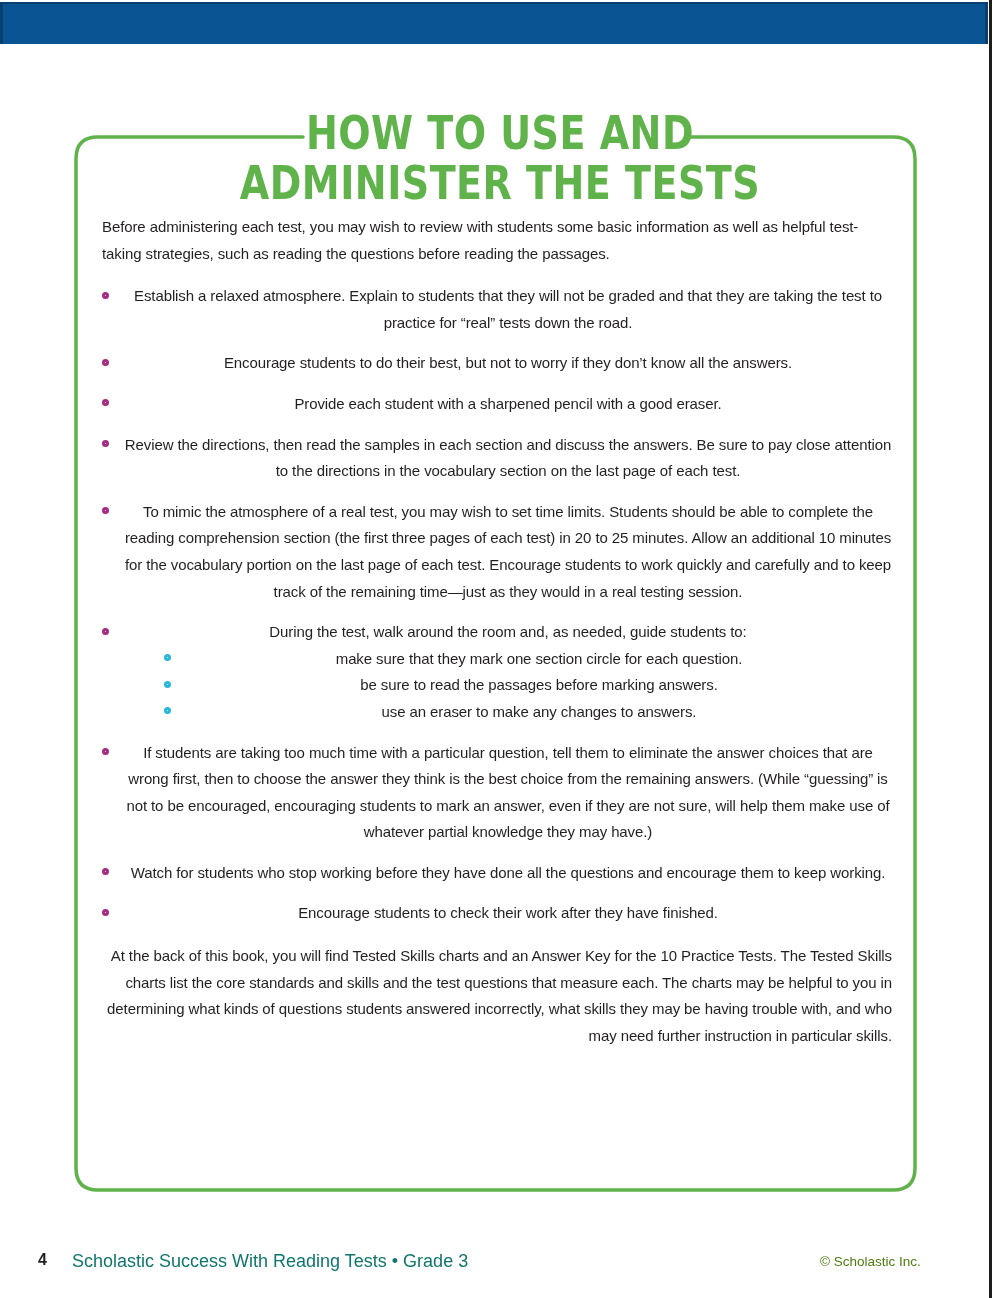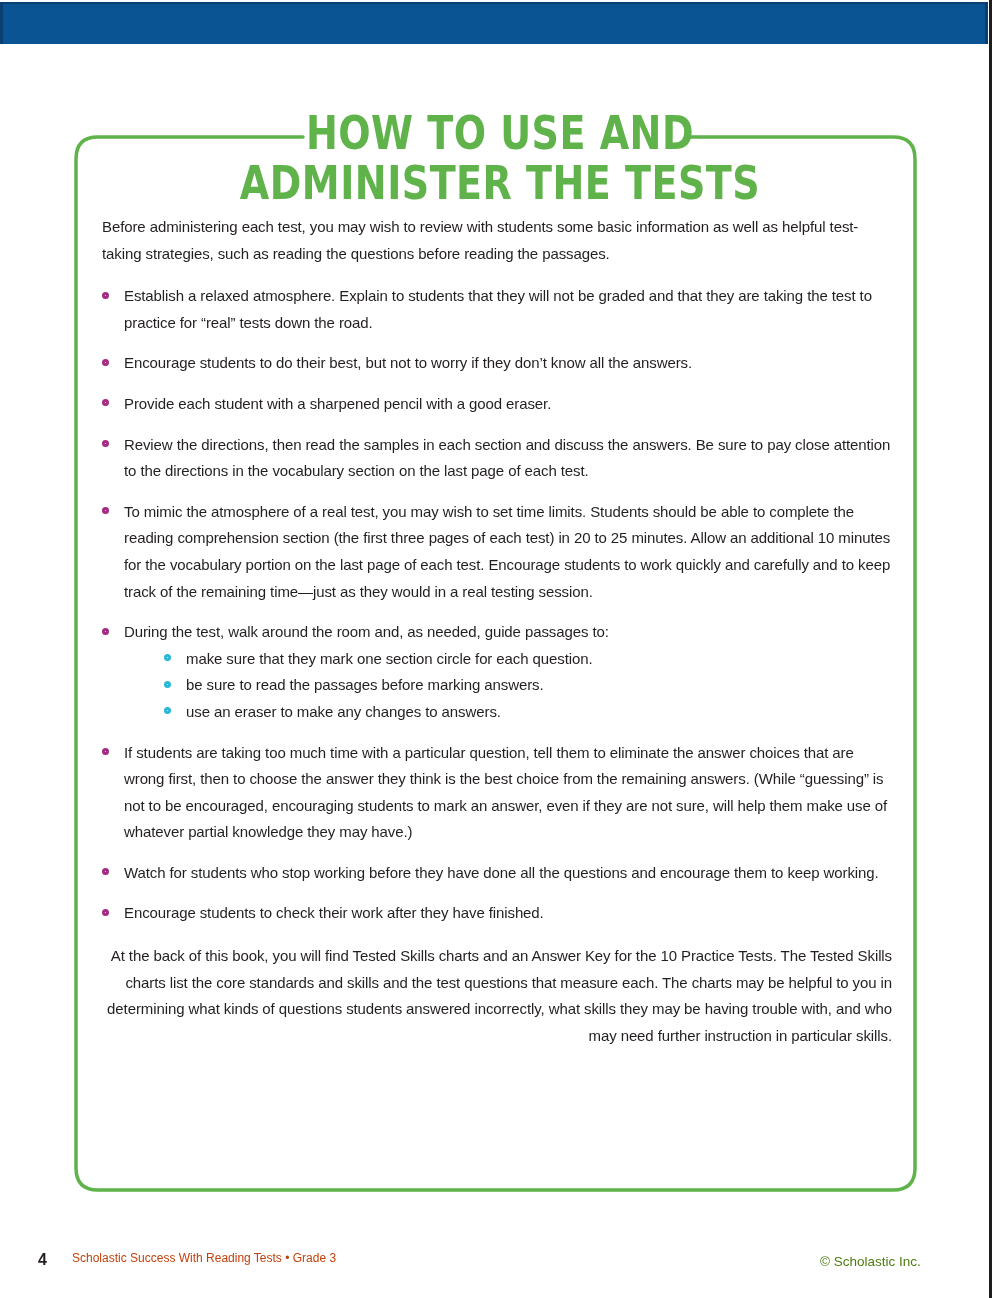--- a/index.html
+++ b/index.html
@@ -94,20 +94,21 @@
     line-height: 26.6px;
     letter-spacing: -0.1px;
   }
   .intro {
     margin: 0 0 16px 0;
   }
   ul.bullets {
     list-style: none;
     margin: 0;
     padding: 0;
+    text-align: center;
   }
   ul.bullets > li {
     position: relative;
     padding-left: 22px;
     margin-bottom: 14px;
   }
   ul.bullets > li:last-child {
     margin-bottom: 0;
   }
   .dot {
@@ -144,22 +145,22 @@
     left: 38px;
     top: 1251px;
     font-size: 16px;
     font-weight: bold;
     color: #231f20;
   }
   .footer-title {
     position: absolute;
     left: 72px;
     top: 1251px;
-    font-size: 12px;
-    color: #c2410c;
+    font-size: 18px;
+    color: #0f766e;
   }
   .footer-copyright {
     position: absolute;
     left: 820px;
     top: 1254px;
     font-size: 13.5px;
     color: #4d7c0f;
   }
 </style>
 </head>
@@ -209,21 +210,21 @@
         <span>Review the directions, then read the samples in each section and discuss the answers. Be sure to pay close attention to the directions in the vocabulary section on the last page of each test.</span>
       </li>
 
       <li>
         <span class="dot"></span>
         <span>To mimic the atmosphere of a real test, you may wish to set time limits. Students should be able to complete the reading comprehension section (the first three pages of each test) in 20 to 25 minutes. Allow an additional 10 minutes for the vocabulary portion on the last page of each test. Encourage students to work quickly and carefully and to keep track of the remaining time—just as they would in a real testing session.</span>
       </li>
 
       <li>
         <span class="dot"></span>
-        <span>During the test, walk around the room and, as needed, guide passages to:</span>
+        <span>During the test, walk around the room and, as needed, guide students to:</span>
         <ul class="subbullets">
           <li>
             <span class="dot cyan"></span>
             <span>make sure that they mark one section circle for each question.</span>
           </li>
           <li>
             <span class="dot cyan"></span>
             <span>be sure to read the passages before marking answers.</span>
           </li>
           <li>

